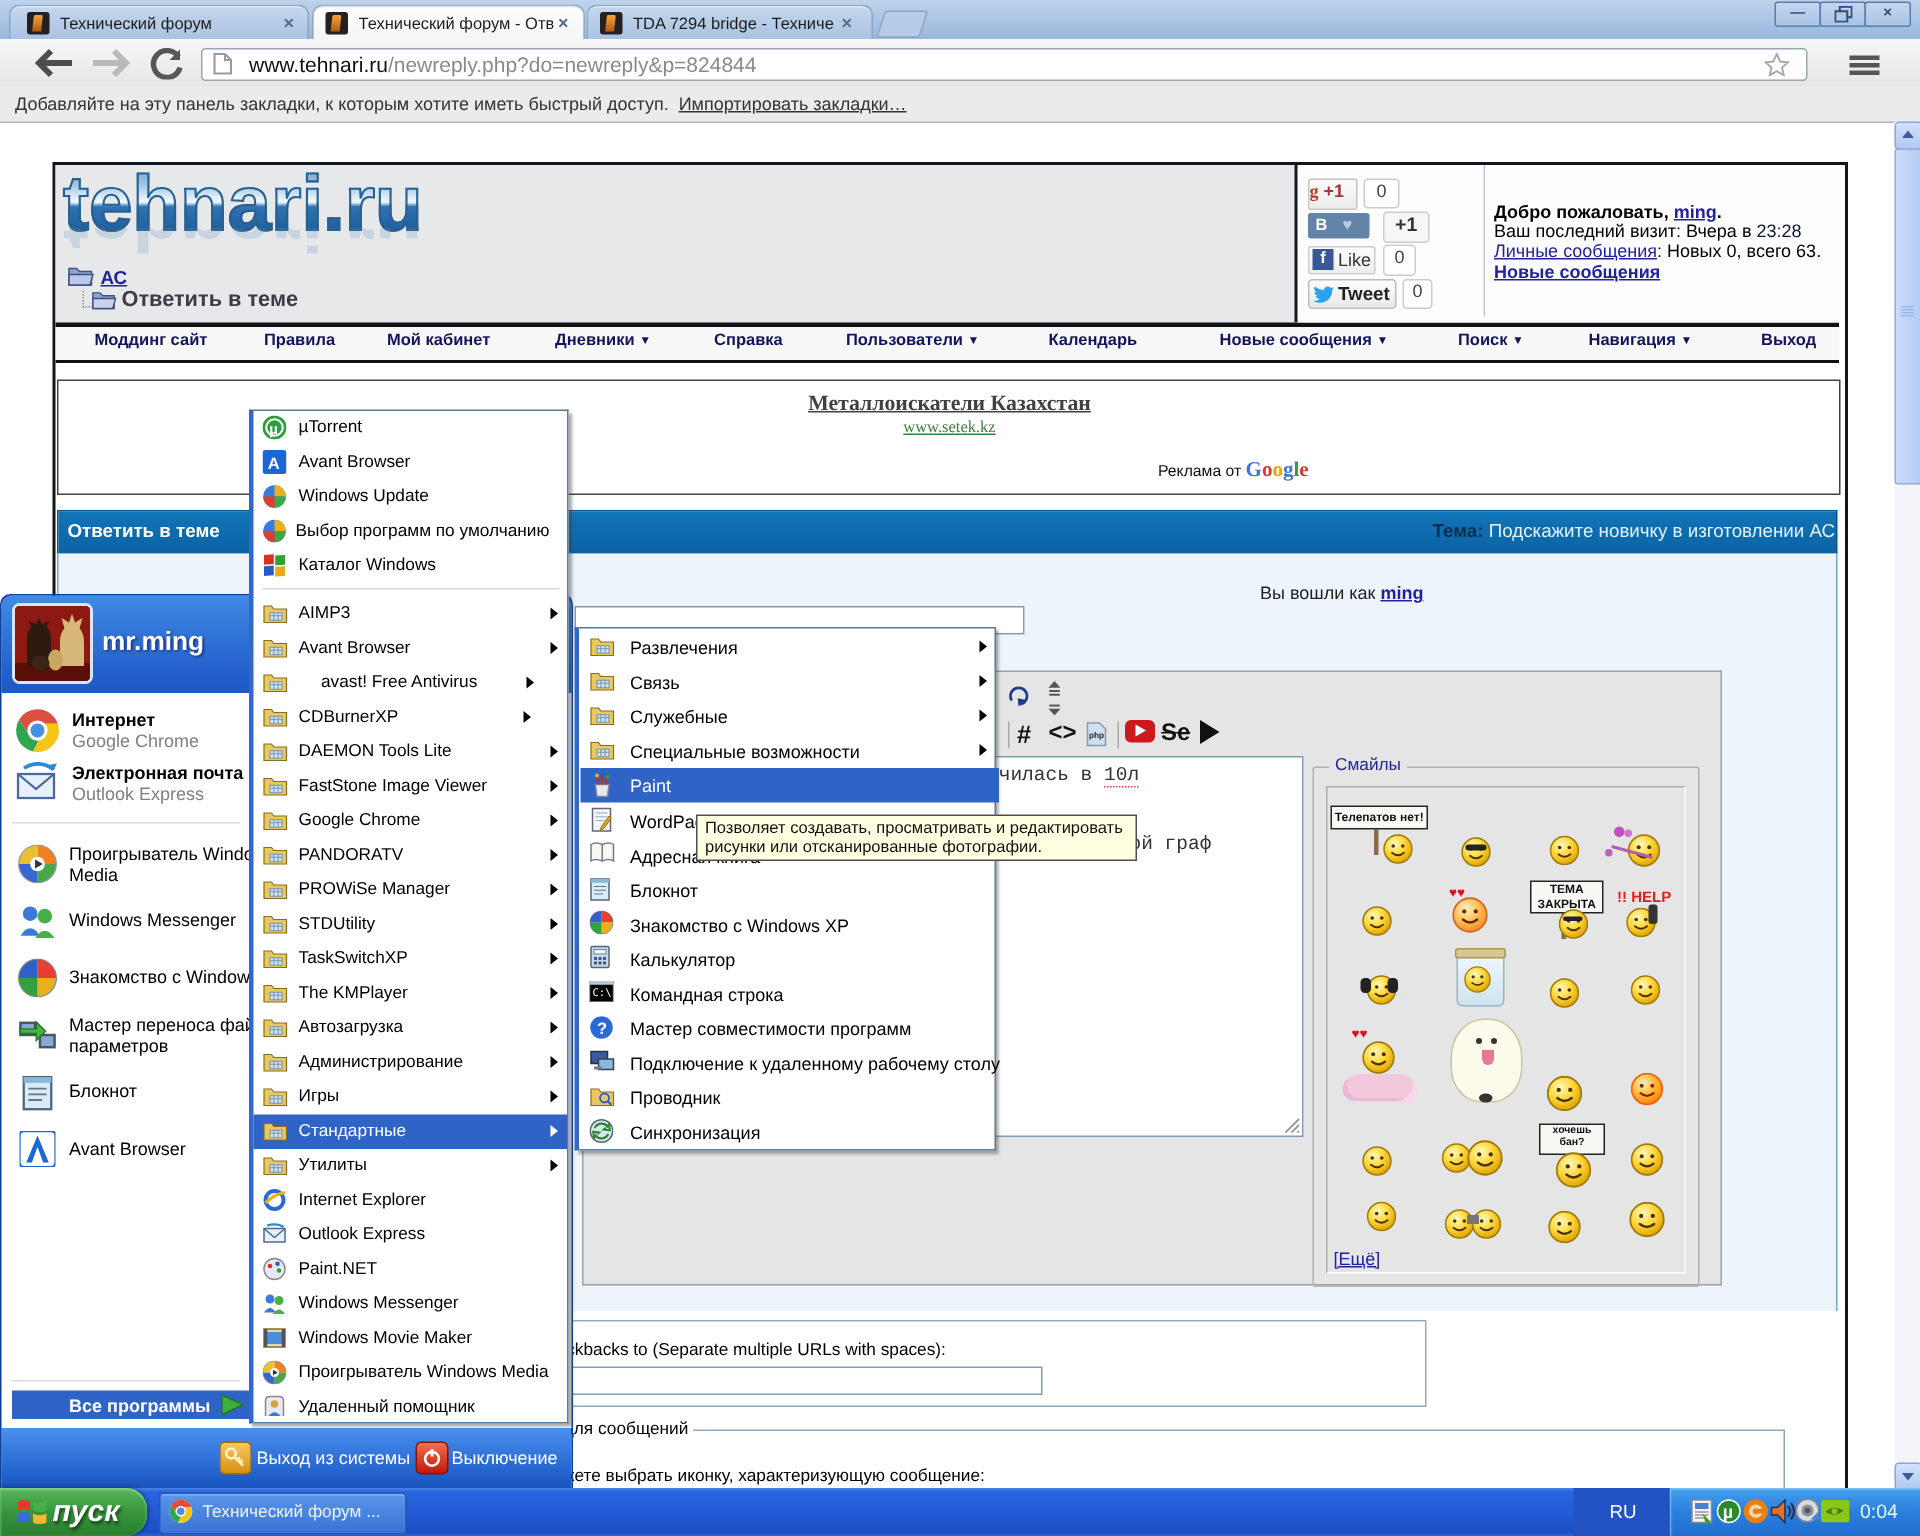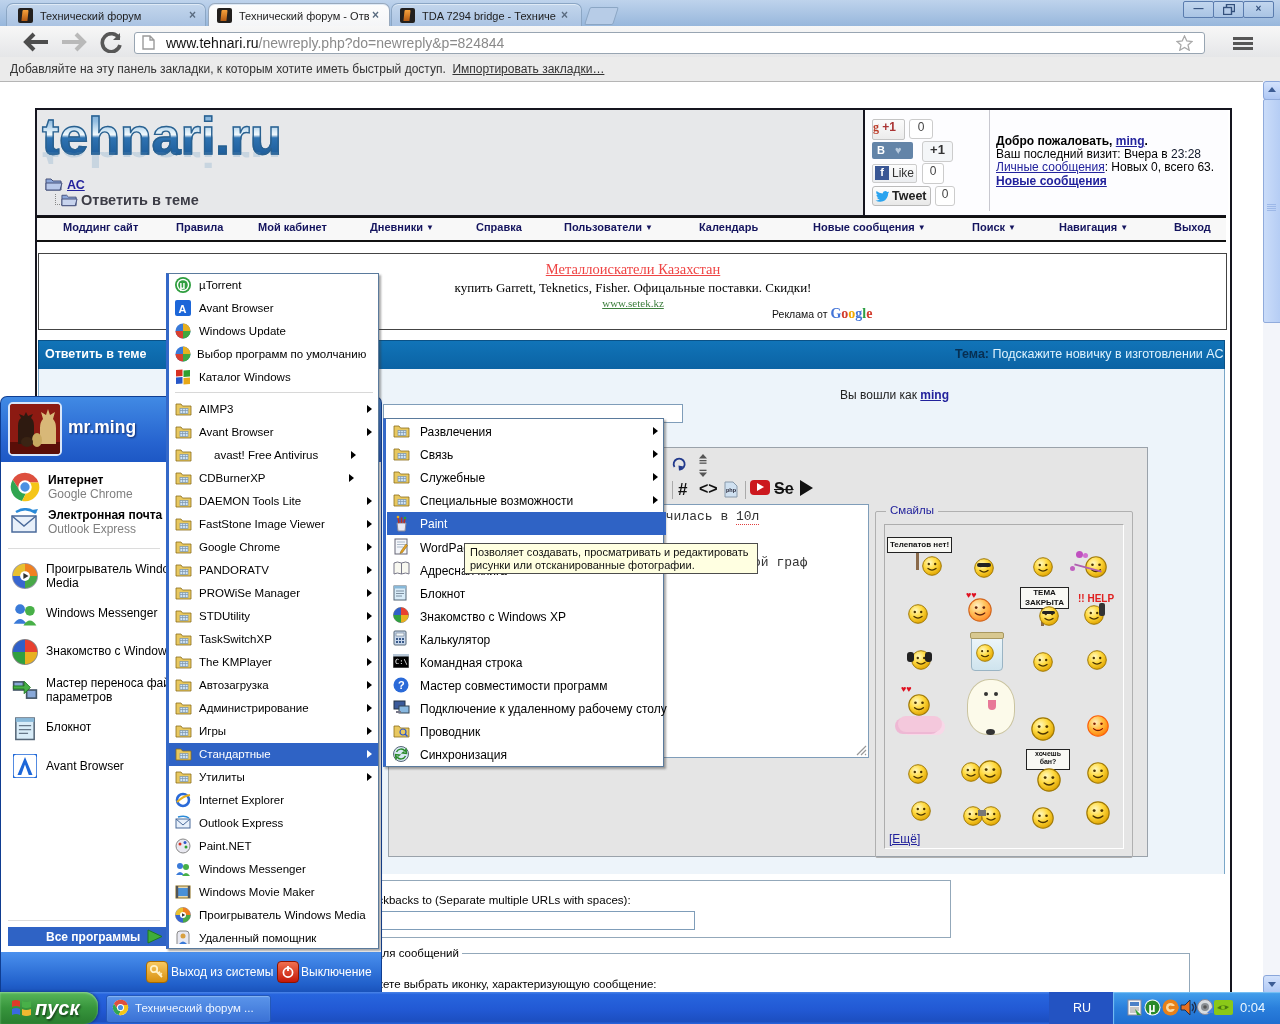--- a/index.html
+++ b/index.html
@@ -203,22 +203,21 @@
 <div class="abs nav" style="left:370px;top:221px">Дневники <span style="font-size:8px;vertical-align:1px">▼</span></div>
 <div class="abs nav" style="left:476px;top:221px">Справка</div>
 <div class="abs nav" style="left:564px;top:221px">Пользователи <span style="font-size:8px;vertical-align:1px">▼</span></div>
 <div class="abs nav" style="left:699px;top:221px">Календарь</div>
 <div class="abs nav" style="left:813px;top:221px">Новые сообщения <span style="font-size:8px;vertical-align:1px">▼</span></div>
 <div class="abs nav" style="left:972px;top:221px">Поиск <span style="font-size:8px;vertical-align:1px">▼</span></div>
 <div class="abs nav" style="left:1059px;top:221px">Навигация <span style="font-size:8px;vertical-align:1px">▼</span></div>
 <div class="abs nav" style="left:1174px;top:221px">Выход</div>
 
 <div class="abs" style="left:400px;top:261px;width:466px;text-align:center;font-family:'Liberation Serif',serif">
-  <div style="font-size:14.5px"><a href="#t" style="color:#ef4444;font-weight:normal;text-decoration:underline">Металлоискатели Казахстан</a></div>
-  <div style="font-size:13px;color:#000;margin-top:2px">купить Garrett, Teknetics, Fisher. Офицальные поставки. Скидки!</div>
+  <div style="font-size:14.5px"><a href="#t" style="color:#404040;font-weight:bold;text-decoration:underline">Металлоискатели Казахстан</a></div>
   <div style="font-size:11px;margin-top:1px"><a href="#t" style="color:#3c7e3c;text-decoration:underline">www.setek.kz</a></div>
 </div>
 <div class="abs" style="left:772px;top:306px;font-size:10.5px;color:#111">Реклама от <span style="font-family:'Liberation Serif',serif;font-size:14px"><b style="color:#4274d8">G</b><b style="color:#d33b2c">o</b><b style="color:#f0a800">o</b><b style="color:#4274d8">g</b><b style="color:#2c9e44">l</b><b style="color:#d33b2c">e</b></span></div>
 
 <div class="abs" style="left:45px;top:347px;font-size:12.5px;font-weight:bold;color:#fff">Ответить в теме</div>
 <div class="abs" style="left:955px;top:347px;font-size:12.5px"><b style="color:#072f52">Тема:</b> <span style="color:#dff3fe">Подскажите новичку в изготовлении АС</span></div>
 
 <div class="abs" style="left:840px;top:388px;font-size:12px;color:#222">Вы вошли как <a href="#t" style="color:#22229c;font-weight:bold;text-decoration:underline">ming</a></div>
 <div class="abs" style="left:383px;top:404px;width:298px;height:17px;background:#fff;border:1px solid #7f9db9"></div>
 

